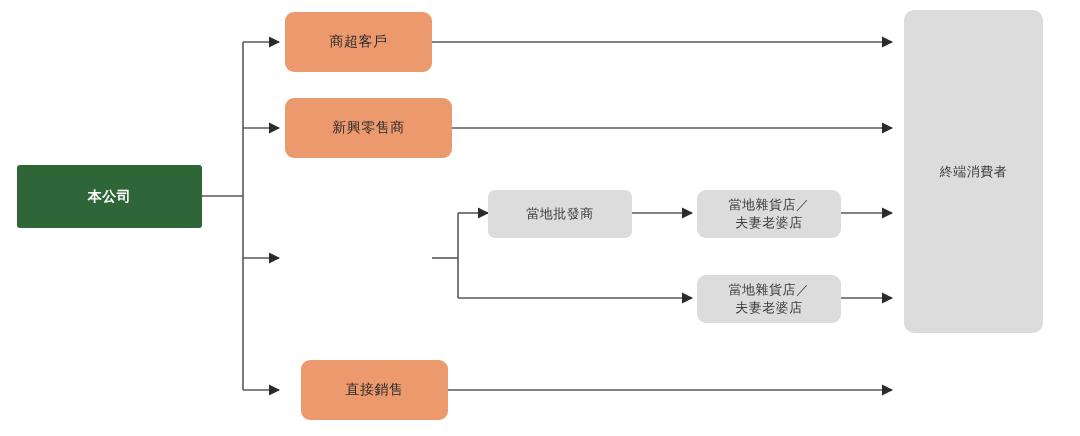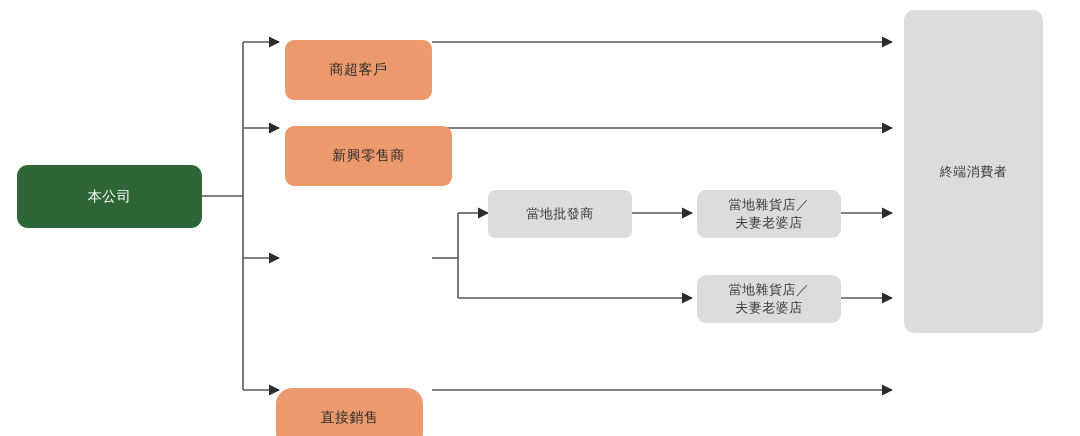--- a/index.html
+++ b/index.html
@@ -34,29 +34,28 @@
     text-align: center;
     border-radius: 9px;
     line-height: 1.38;
     white-space: pre-line;
     letter-spacing: 0.5px;
   }
   .node-origin {
     background: #2E6637;
     color: #ffffff;
     font-size: 14px;
-    font-weight: normal;
-    border-radius: 11px;
+    font-weight: bold;
+    border-radius: 3px;
   }
   .node-channel {
     background: #EC9A6D;
     color: #2b2b2b;
     font-size: 14px;
     font-family: "DejaVu Serif", "Liberation Serif", serif;
-    margin-top: 28px;
   }
   .node-gray {
     background: #DCDCDC;
     color: #3a3a3a;
     font-size: 13px;
     font-family: "DejaVu Serif", "Liberation Serif", serif;
   }
   .node-consumer {
     background: #DCDCDC;
     color: #3a3a3a;
@@ -106,21 +105,21 @@
     </g>
   </svg>
 
   <div class="node node-origin" style="left:17px; top:165px; width:185px; height:63px;">本公司</div>
 
   <div class="node node-channel" style="left:285px; top:12px; width:147px; height:60px;">商超客戶</div>
 
   <div class="node node-channel" style="left:285px; top:98px; width:167px; height:60px;">新興零售商</div>
 
 
-  <div class="node node-channel" style="left:276px; top:360px; width:147px; height:60px;border-radius:16px;">直接銷售</div>
+  <div class="node node-channel" style="left:301px; top:360px; width:147px; height:60px;">直接銷售</div>
 
   <div class="node node-gray" style="left:488px; top:190px; width:144px; height:48px;border-radius:7px;">當地批發商</div>
 
   <div class="node node-gray" style="left:697px; top:190px; width:144px; height:48px;">當地雜貨店／
 夫妻老婆店</div>
 
   <div class="node node-gray" style="left:697px; top:275px; width:144px; height:48px;">當地雜貨店／
 夫妻老婆店</div>
 
   <div class="node node-consumer" style="left:896px; top:10px; width:139px; height:323px;">終端消費者</div>

